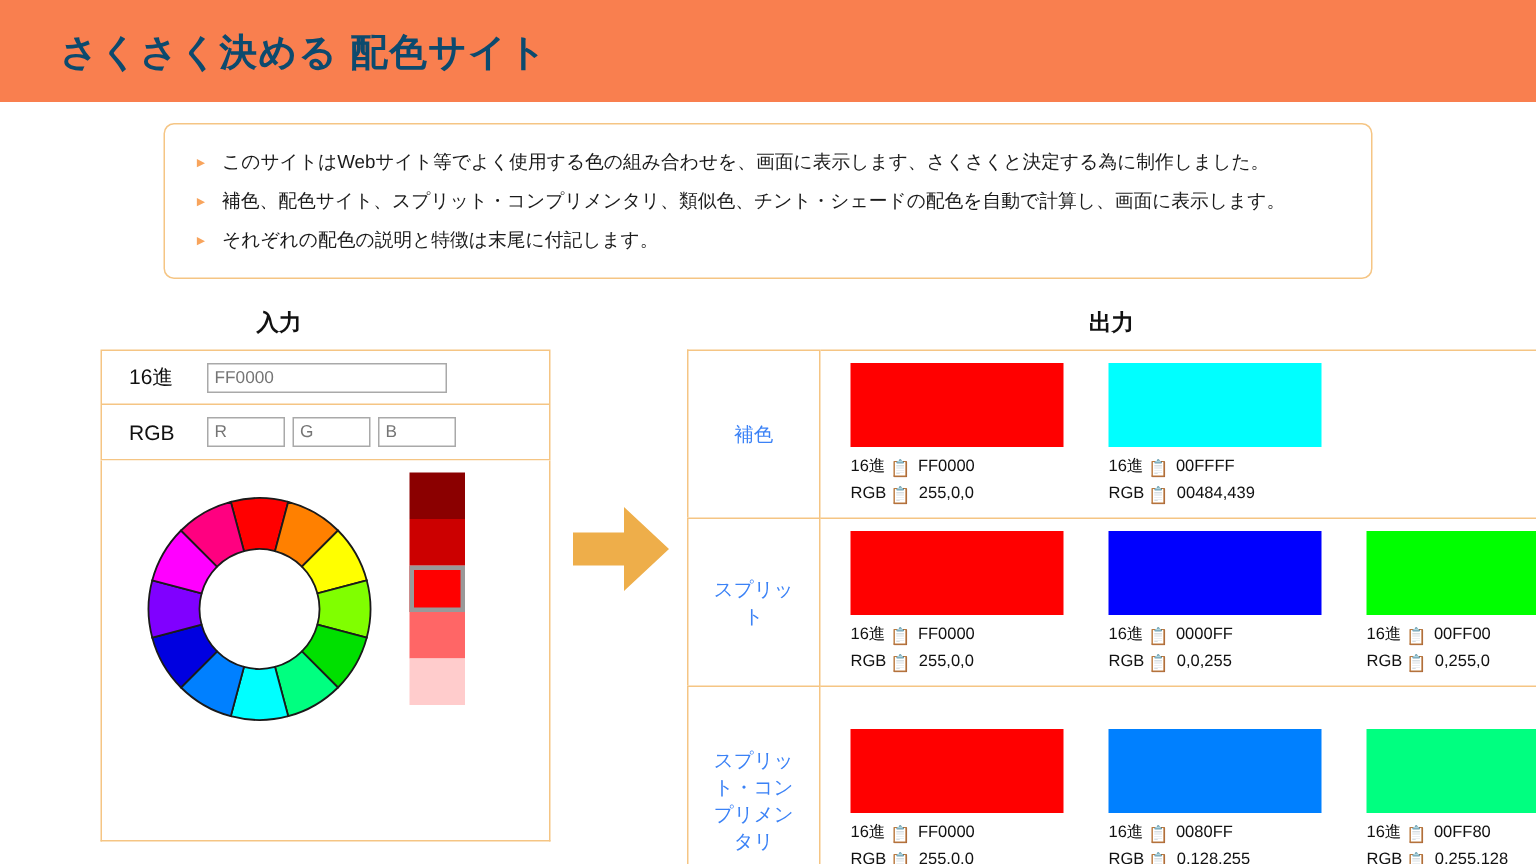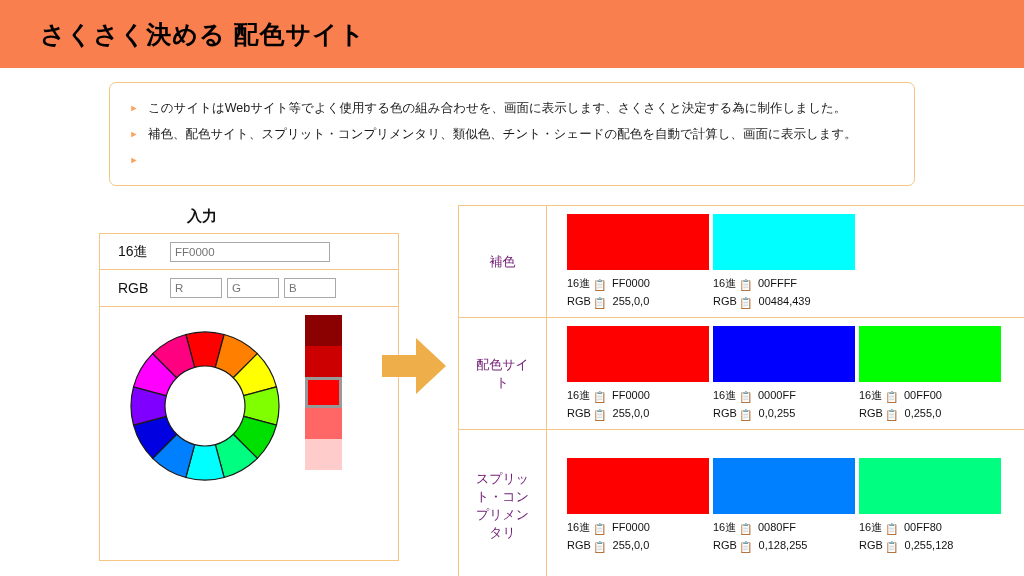--- a/index.html
+++ b/index.html
@@ -50,21 +50,21 @@
     margin-right:8px;
     text-align:center;
   }
 
   
   .main {
     position:absolute;
     top:205px; left:0; right:0; bottom:0;
     display:flex;
   }
-  .col-input { width:372px; position:relative;padding-left:32px; }
+  .col-input { width:372px; position:relative; }
   .col-arrow { width:86px; position:relative; }
   .col-output { flex:1; position:relative; }
 
   .section-title {
     text-align:center;
     font-size:15px;
     font-weight:700;
     color:#111;
     height:28px;
     line-height:22px;
@@ -140,56 +140,57 @@
     border-bottom:1px solid #f5c584;
     border-right:0;
     vertical-align:middle;
     padding:0;
   }
   td.lbl {
     width:88px;
     border-right:1px solid #f5c584;
     text-align:center;
     font-size:13px;
-    color:#701a75;
+    color:#3b82f6;
     line-height:18px;
     padding:4px 14px;
   }
   td.swatches { padding:8px 0 6px 20px; }
-  .sw-row { display:flex; gap:4px; }
+  .sw-row { display:flex; gap:30px; }
   .sw-cell { width:142px; }
   .sw-chip { width:142px; height:56px; display:block; }
   .sw-meta { margin-top:5px; font-size:11px; color:#111; line-height:16px; white-space:nowrap; }
   .sw-meta .k { display:inline-block; }
   .copy-ico { display:inline-block; vertical-align:-2px; margin:0 3px; }
   .sw-meta .v { margin-left:2px; }
 
   .r1 { height:90px; }
   .r2 { height:98px; }
   .r3 { height:152px; }
 </style>
 </head>
 <body>
 
 <div class="header" style="background: rgb(249, 127, 79);">
-  <div class="header-title" style="color: #000000;">さくさく決める 配色サイト</div>
+  <div class="header-title" style="color: #0c4a6e;">さくさく決める 配色サイト</div>
 </div>
 
 <div class="desc-wrap">
   <div class="desc-box">
     <div class="desc-line">
       <span class="bullet" style="color: rgb(248, 164, 92);">►</span>
       <span>このサイトはWebサイト等でよく使用する色の組み合わせを、画面に表示します、さくさくと決定する為に制作しました。</span>
     </div>
     <div class="desc-line">
       <span class="bullet" style="color: rgb(248, 164, 92);">►</span>
       <span>補色、配色サイト、スプリット・コンプリメンタリ、類似色、チント・シェードの配色を自動で計算し、画面に表示します。</span>
     </div>
     <div class="desc-line">
       <span class="bullet" style="color: rgb(248, 164, 92);">►</span>
+      <span>それぞれの配色の説明と特徴は末尾に付記します。</span>
     </div>
   </div>
 </div>
 
 <div class="main">
 
   <div class="col-input">
     <div class="section-title">入力</div>
 
     <div class="input-panel">
@@ -234,20 +235,21 @@
     </div>
   </div>
 
   <div class="col-arrow">
     <svg class="arrow-box" viewBox="0 0 68 62">
       <polygon id="arrow-poly" points="2,20 36,20 36,3 66,31 36,59 36,42 2,42" fill="#eeae4a"></polygon>
     </svg>
   </div>
 
   <div class="col-output">
+    <div class="section-title">出力</div>
 
     <table class="out-table">
       <tbody>
 
         <tr class="r1">
           <td class="lbl">補色</td>
           <td class="swatches">
             <div class="sw-row">
               <div class="sw-cell">
                 <span class="sw-chip" style="background: rgb(255, 0, 0);"></span>
@@ -261,21 +263,21 @@
                 <div class="sw-meta">
                   <span class="k">16進</span><span class="copy-ico">📋</span><span class="v">00FFFF</span><br>
                   <span class="k">RGB</span><span class="copy-ico">📋</span><span class="v">00484,439</span>
                 </div>
               </div>
             </div>
           </td>
         </tr>
 
         <tr class="r2">
-          <td class="lbl">配色サイト</td>
+          <td class="lbl">スプリット</td>
           <td class="swatches">
             <div class="sw-row">
               <div class="sw-cell">
                 <span class="sw-chip" style="background: rgb(255, 0, 0);"></span>
                 <div class="sw-meta">
                   <span class="k">16進</span><span class="copy-ico">📋</span><span class="v">FF0000</span><br>
                   <span class="k">RGB</span><span class="copy-ico">📋</span><span class="v">255,0,0</span>
                 </div>
               </div>
               <div class="sw-cell">

